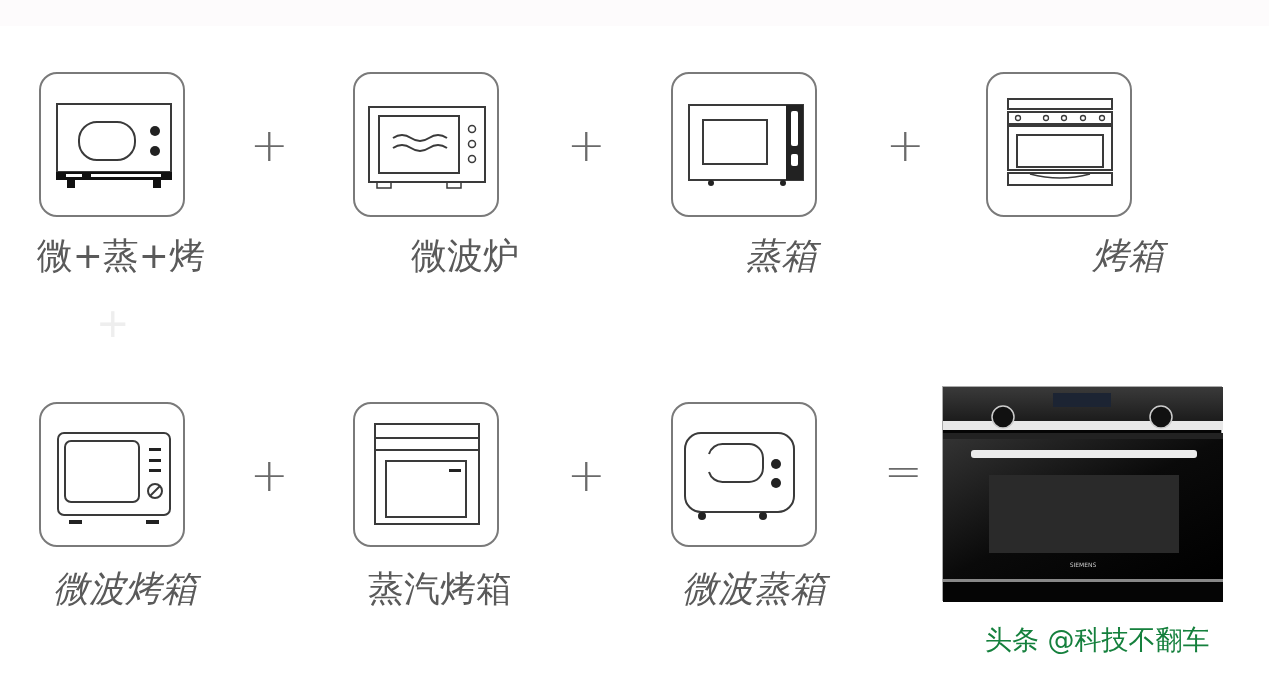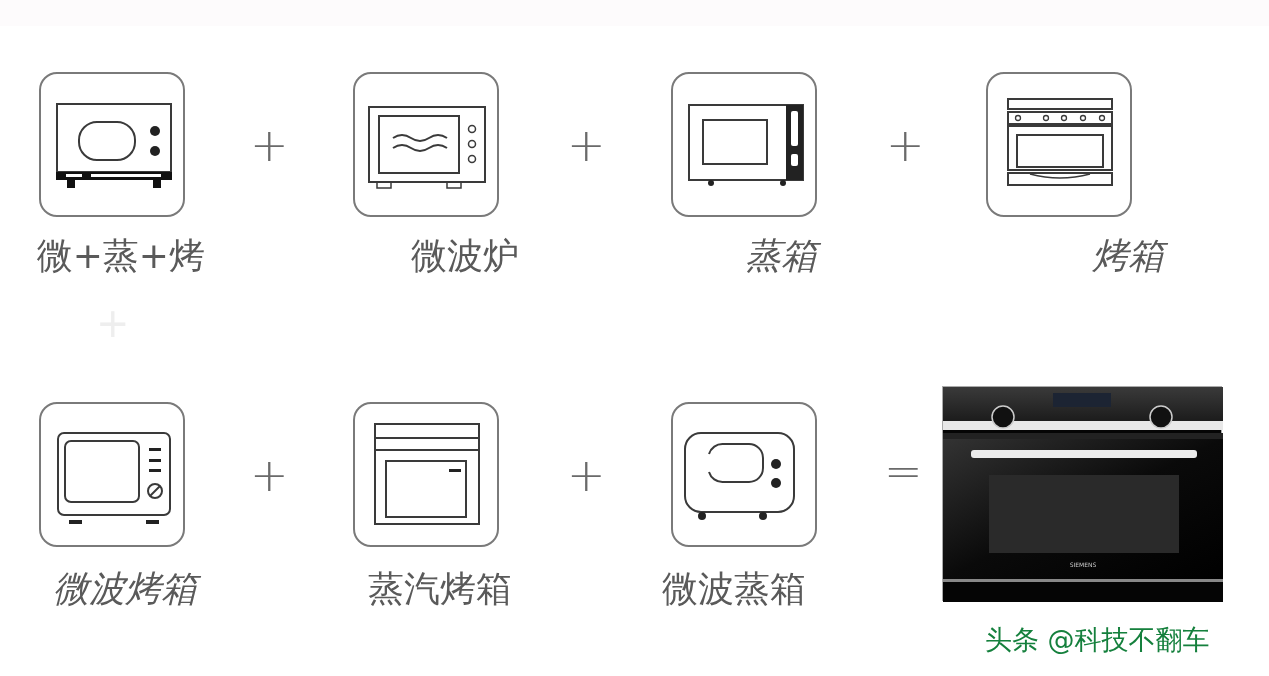--- a/index.html
+++ b/index.html
@@ -119,21 +119,21 @@
 <div class="tile" style="left:671px;top:402px;">
   <svg width="146" height="145">
     <rect x="12" y="29" width="109" height="79" rx="16" fill="none" stroke="#3a3a3a" stroke-width="2"></rect>
     <path d="M36 50 a14 14 0 0 1 14 -10 h26 a14 14 0 0 1 14 14 v10 a14 14 0 0 1 -14 14 h-26 a14 14 0 0 1 -14 -10" fill="none" stroke="#3a3a3a" stroke-width="2"></path>
     <circle cx="103" cy="60" r="5" fill="#222"></circle>
     <circle cx="103" cy="79" r="5" fill="#222"></circle>
     <circle cx="29" cy="112" r="4" fill="#222"></circle>
     <circle cx="90" cy="112" r="4" fill="#222"></circle>
   </svg>
 </div>
-<div class="label" style="left:636px;top:565px;width:170px;">微波蒸箱</div>
+<div class="label" style="left:656px;top:565px;width:170px;font-style:italic;">微波蒸箱</div>
 
 <div class="op" style="left:884px;top:448px;">=</div>
 
 <div class="oven">
   <svg width="280" height="215">
     <defs>
       <linearGradient id="topg" x1="0" y1="0" x2="0" y2="1">
         <stop offset="0" stop-color="#3a3a3a"></stop>
           <stop offset="1" stop-color="#1a1a1a"></stop>
       </linearGradient>

